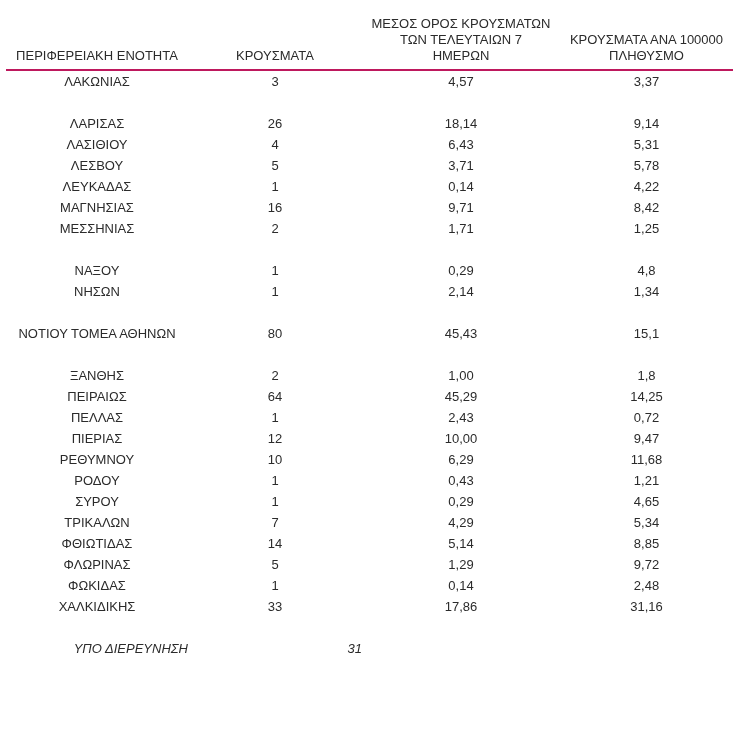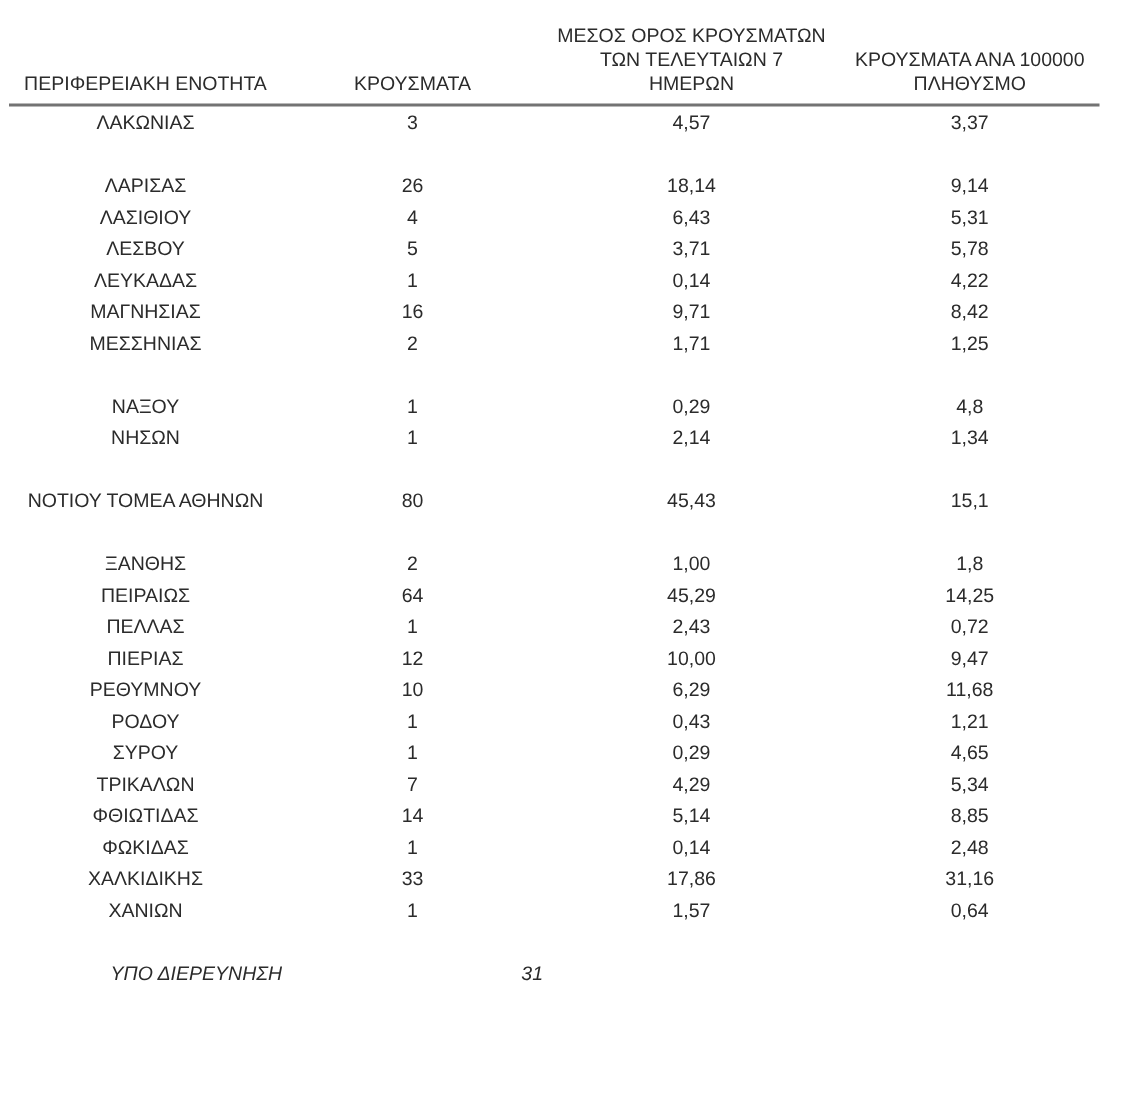--- a/index.html
+++ b/index.html
@@ -24,21 +24,21 @@
     font-weight: 400;
     font-size: 13px;
     text-align: center;
     color: #2b2b2b;
   }
   thead th {
     height: 70px;
     vertical-align: bottom;
     padding-bottom: 5px;
     line-height: 16px;
-    border-bottom: 2px solid #737373;
+    border-bottom: 2px solid #be185d;
   }
   thead .wrap {
     white-space: pre-line;
     display: inline-block;
   }
   tbody td {
     height: 21px;
     line-height: 21px;
     vertical-align: middle;
     padding: 0;
@@ -199,36 +199,36 @@
           <td>4,29</td>
           <td>5,34</td>
         </tr>
         <tr>
           <td>ΦΘΙΩΤΙΔΑΣ</td>
           <td>14</td>
           <td>5,14</td>
           <td>8,85</td>
         </tr>
         <tr>
+          <td>ΦΛΩΡΙΝΑΣ</td>
+          <td>5</td>
+          <td>1,29</td>
+          <td>9,72</td>
+        </tr>
+        <tr>
           <td>ΦΩΚΙΔΑΣ</td>
           <td>1</td>
           <td>0,14</td>
           <td>2,48</td>
         </tr>
         <tr>
           <td>ΧΑΛΚΙΔΙΚΗΣ</td>
           <td>33</td>
           <td>17,86</td>
           <td>31,16</td>
-        </tr>
-        <tr>
-          <td>ΧΑΝΙΩΝ</td>
-          <td>1</td>
-          <td>1,57</td>
-          <td>0,64</td>
         </tr>
         <tr class="spacer">
           <td colspan="4"></td>
         </tr>
         <tr class="italic">
           <td>ΥΠΟ ΔΙΕΡΕΥΝΗΣΗ</td>
           <td>31</td>
           <td></td>
           <td></td>
         </tr>

